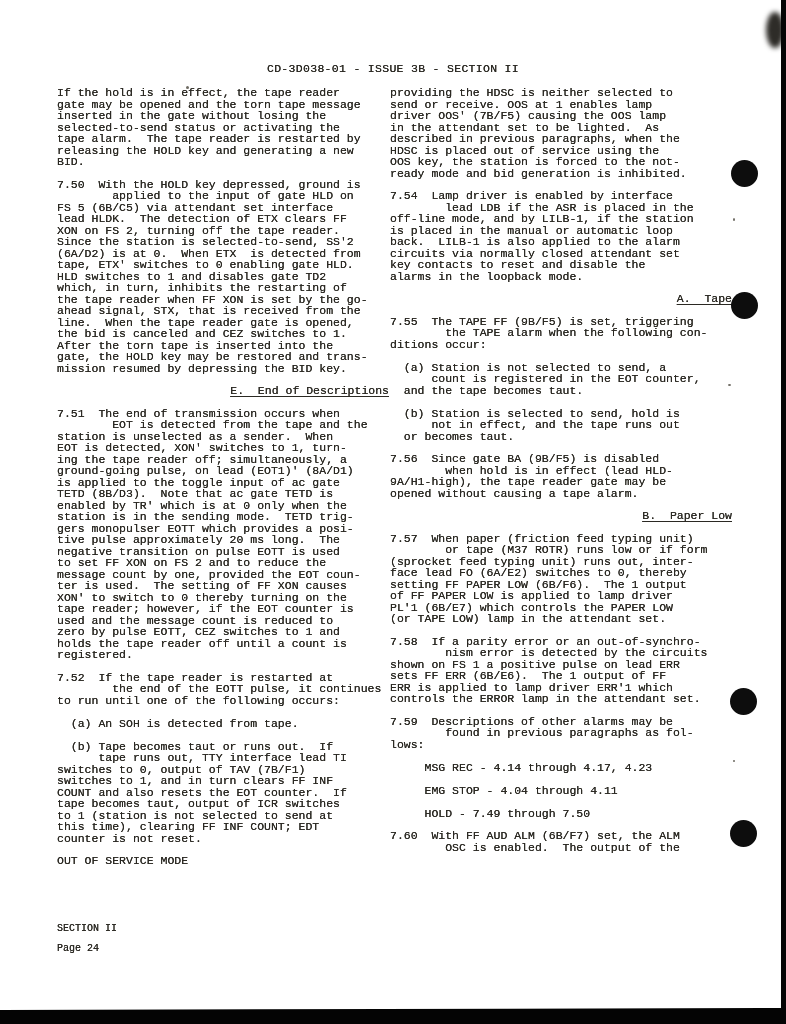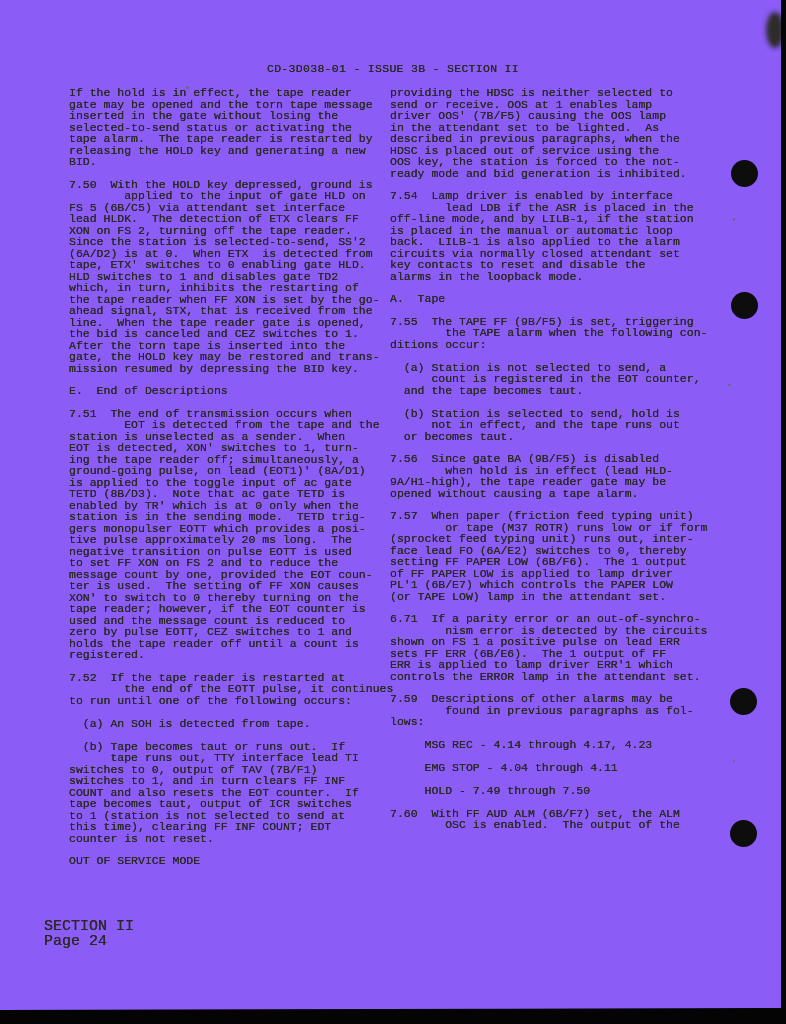--- a/index.html
+++ b/index.html
@@ -1,38 +1,38 @@
 <!DOCTYPE html>
 <html><head>
 <meta charset="utf-8">
 <style>
   html,body{margin:0;padding:0;background:#888;}
   .scan{
     position:relative;width:786px;height:1024px;overflow:hidden;
-    background:#8b5cf6;
+    background:#ffffff;
     font-family:"Liberation Mono","DejaVu Sans Mono",monospace;
     color:#2b2923;
   }
   .scan pre{
     margin:0 0 11px 0;
     font:inherit;
     white-space:pre;
     font-size:11.5px;
     line-height:11.5px;
     text-shadow:0 0 .5px currentColor;
   }
   .hdr{
     position:absolute;top:62px;left:0;width:100%;
     text-align:center;font-size:11.5px;letter-spacing:.3px;
     text-shadow:0 0 .5px currentColor;
   }
-  .colL{position:absolute;left:69px;top:87px;width:332px;}
+  .colL{position:absolute;left:57px;top:87px;width:332px;}
   .colR{position:absolute;left:390px;top:87px;width:342px;}
-  .h{text-underline-offset:2px;}
-  .footer{position:absolute;left:44px;top:919px;font-size:15px;line-height:15px;white-space:pre;text-shadow:0 0 .5px currentColor;}
+  .h{text-decoration:underline;text-underline-offset:2px;text-align:right;}
+  .footer{position:absolute;left:57px;top:919px;font-size:10px;line-height:20px;white-space:pre;text-shadow:0 0 .5px currentColor;}
   .punch{position:absolute;width:27px;height:27px;border-radius:50%;background:#0d0d0d;}
   .edge-strip{position:absolute;right:0;top:0;width:5px;height:1012px;background:#050505;}
   .bottom-bar{position:absolute;left:-8px;bottom:-3px;width:802px;height:18px;background:#040404;transform:rotate(-0.15deg);}
   .smudge{position:absolute;left:766px;top:12px;width:18px;height:36px;border-radius:50%;background:#2e2c28;filter:blur(2.5px);}
   .speck{position:absolute;border-radius:50%;background:#6d6a62;}
 </style>
 </head>
 <body>
 
 <div class="scan">
@@ -131,29 +131,30 @@
       count is registered in the EOT counter,
   and the tape becomes taut.
 
   (b) Station is selected to send, hold is
       not in effect, and the tape runs out
   or becomes taut.</pre>
     <pre>7.56  Since gate BA (9B/F5) is disabled
         when hold is in effect (lead HLD-
 9A/H1-high), the tape reader gate may be
 opened without causing a tape alarm.</pre>
+    <pre class="h">B.  Paper Low</pre>
     <pre>7.57  When paper (friction feed typing unit)
         or tape (M37 ROTR) runs low or if form
 (sprocket feed typing unit) runs out, inter-
 face lead FO (6A/E2) switches to 0, thereby
 setting FF PAPER LOW (6B/F6).  The 1 output
 of FF PAPER LOW is applied to lamp driver
 PL'1 (6B/E7) which controls the PAPER LOW
 (or TAPE LOW) lamp in the attendant set.</pre>
-    <pre>6.71  If a parity error or an out-of-synchro-
+    <pre>7.58  If a parity error or an out-of-synchro-
         nism error is detected by the circuits
 shown on FS 1 a positive pulse on lead ERR
 sets FF ERR (6B/E6).  The 1 output of FF
 ERR is applied to lamp driver ERR'1 which
 controls the ERROR lamp in the attendant set.</pre>
     <pre>7.59  Descriptions of other alarms may be
         found in previous paragraphs as fol-
 lows:
 
      MSG REC - 4.14 through 4.17, 4.23

